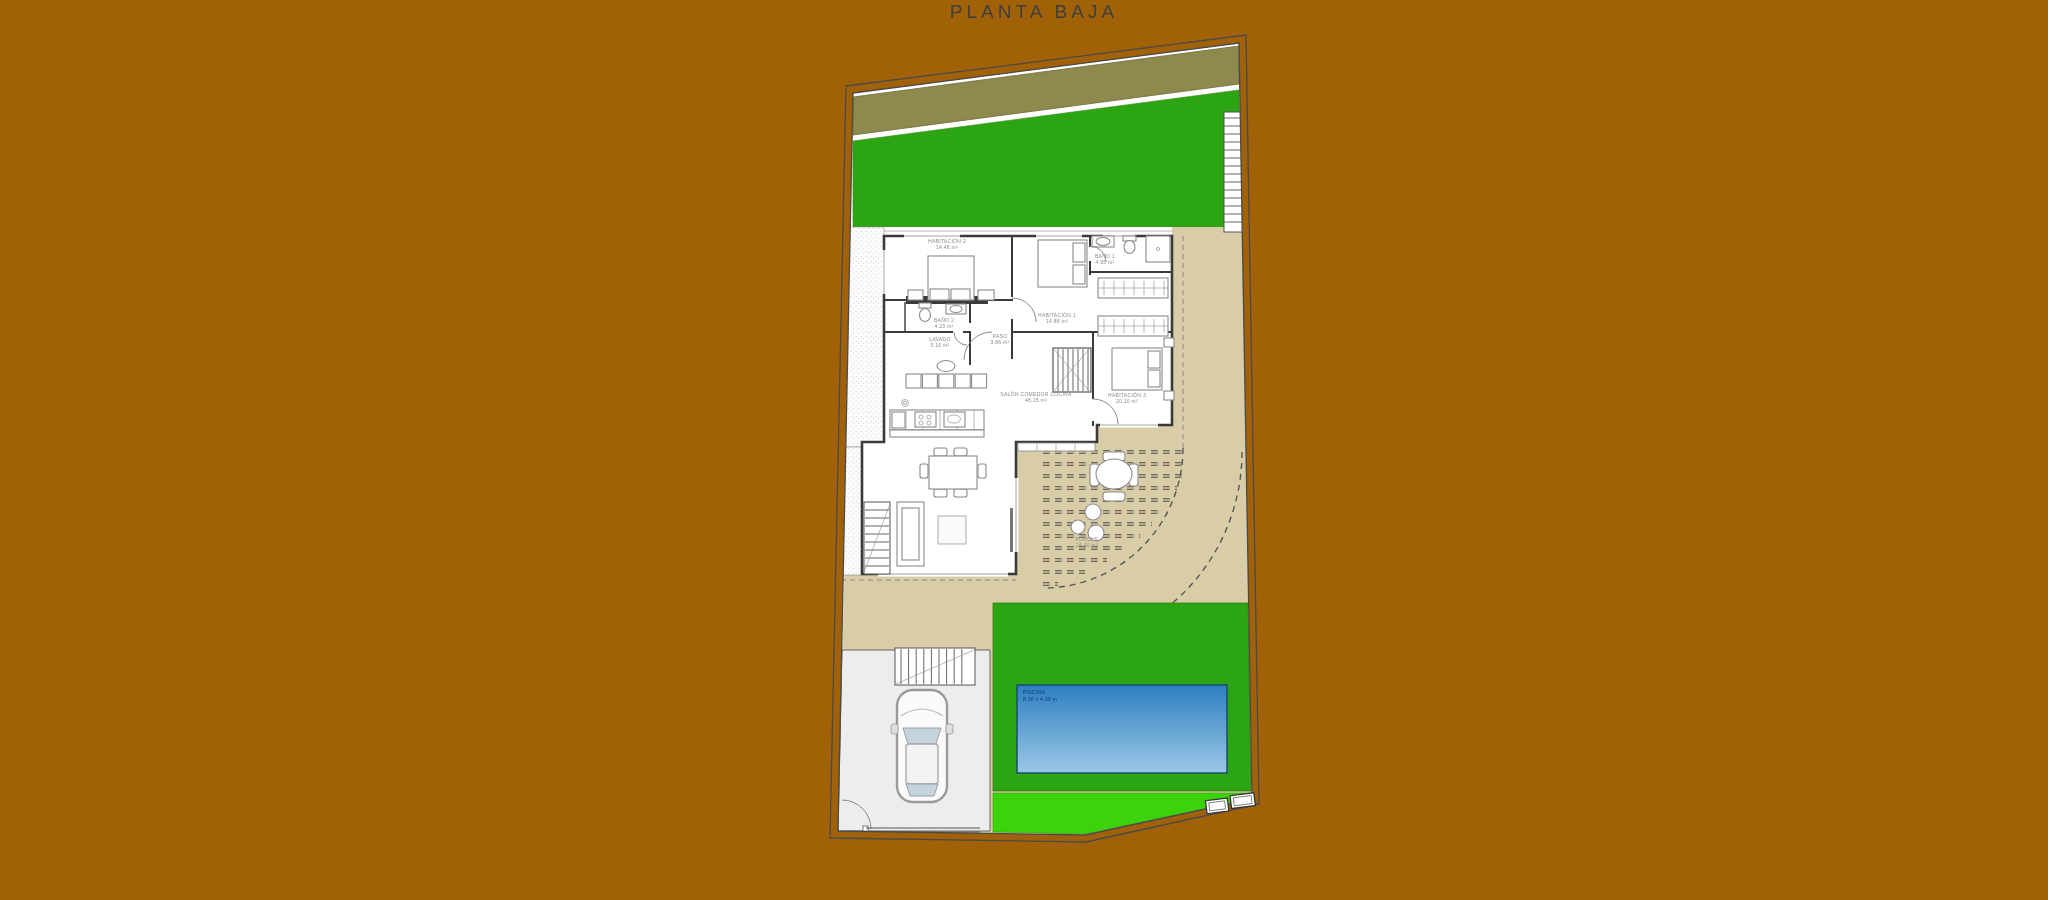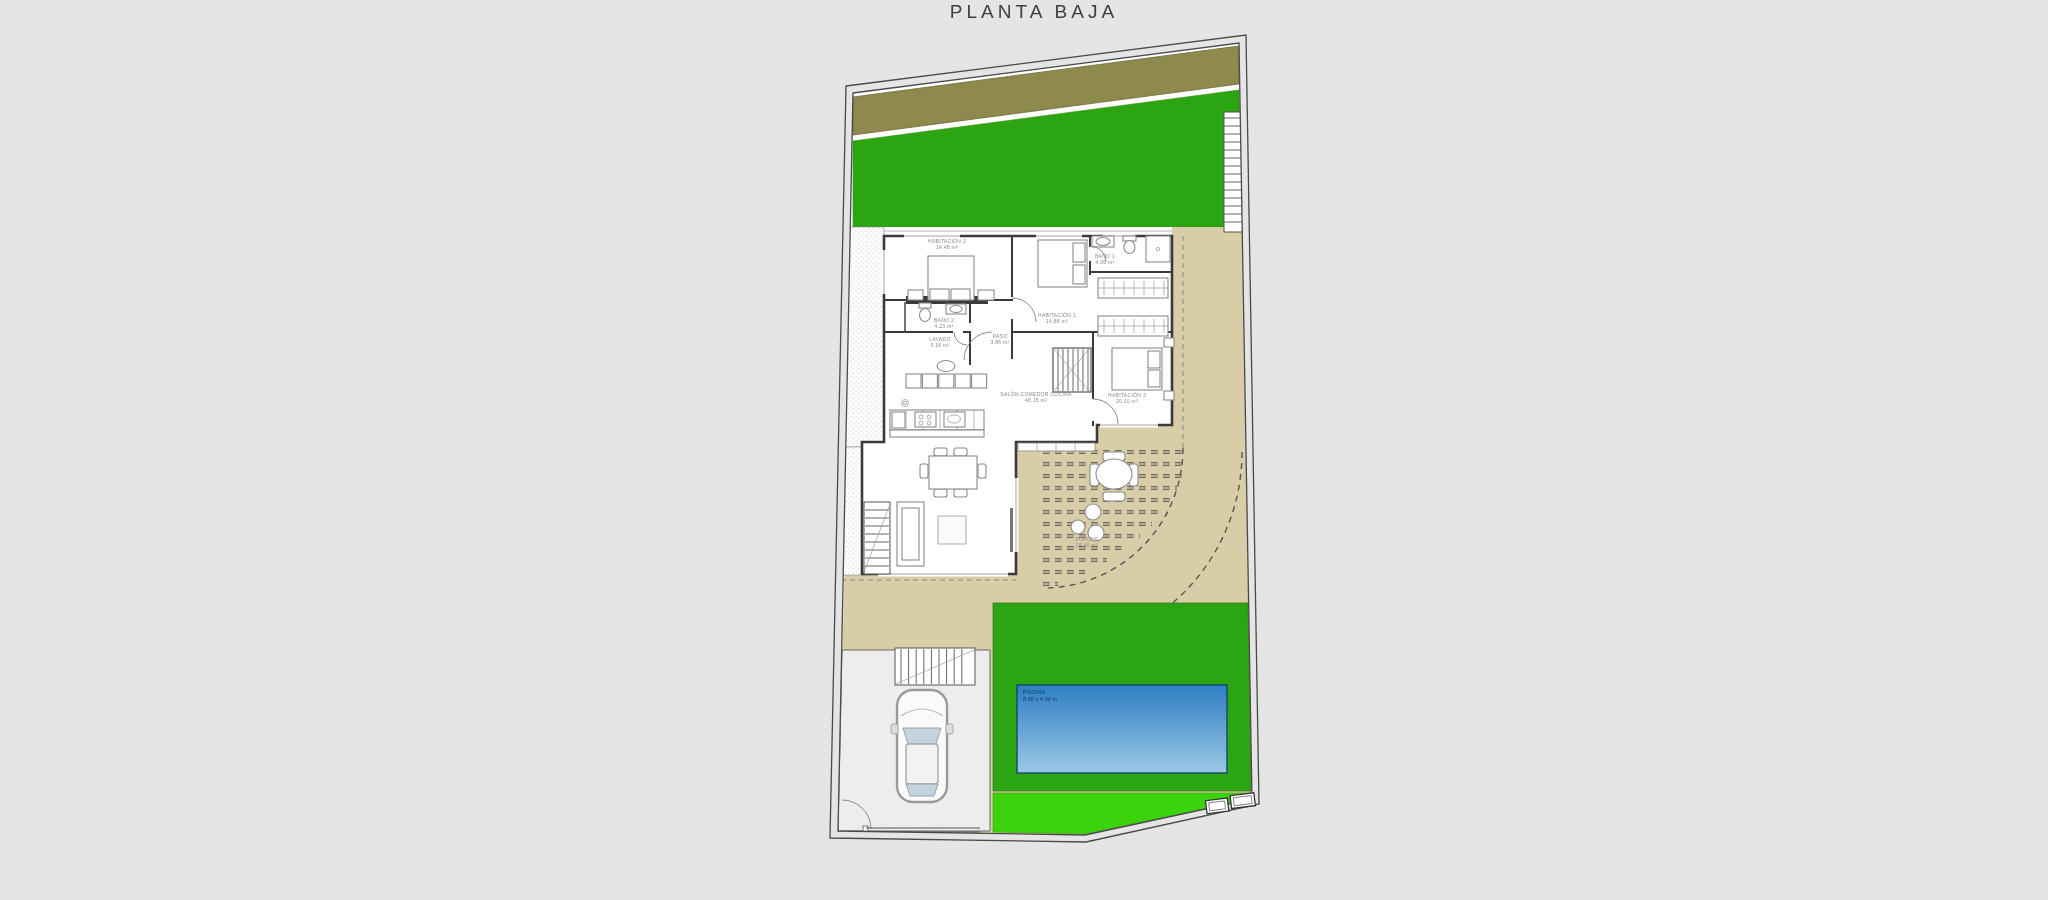--- a/index.html
+++ b/index.html
@@ -1,16 +1,16 @@
 <!DOCTYPE html>
 <html><head>
 <meta charset="utf-8">
 <style>
   html,body{margin:0;padding:0;background:#ffffff;}
-  .stage{position:relative;width:2048px;height:900px;background:#e5e5e5;overflow:hidden;
+  .stage{position:relative;width:2048px;height:900px;background:#a16207;overflow:hidden;
          font-family:"Liberation Sans",sans-serif;}
   svg{position:absolute;left:0;top:0;}
   .wall{stroke:#3A3A3A;stroke-width:2;fill:none;stroke-linecap:square;}
   .wall-thin{stroke:#3A3A3A;stroke-width:1.4;fill:none;}
   .boundary{fill:none;stroke:#4a4a4a;stroke-width:1.3;}
   .furn{fill:#ffffff;stroke:#8a8a8a;stroke-width:1.1;}
   .furn-thin{fill:none;stroke:#9a9a9a;stroke-width:.8;}
   .tread{stroke:#666666;stroke-width:1;}
   .thin{stroke:#999999;stroke-width:.7;}
   .prow-dark{stroke:#4a4a4a;stroke-width:3.6;stroke-dasharray:6.5 5.5;}

